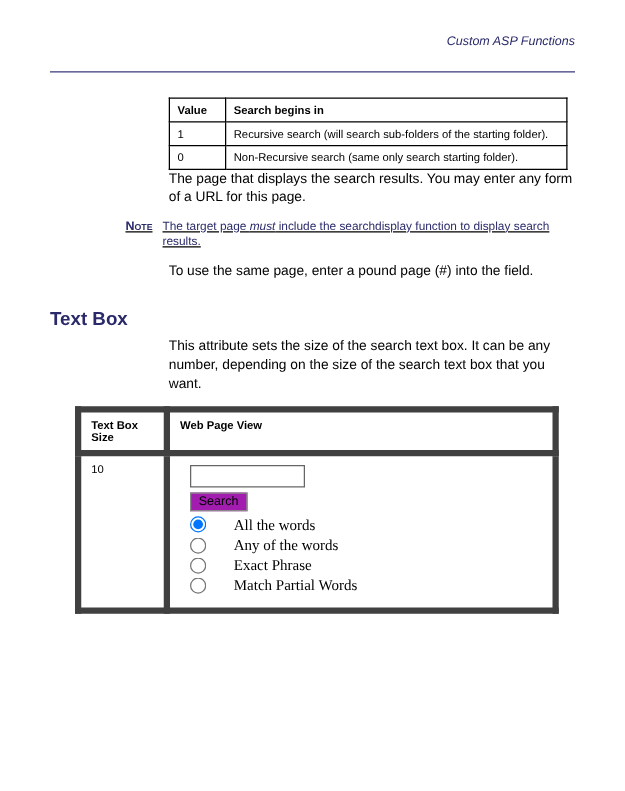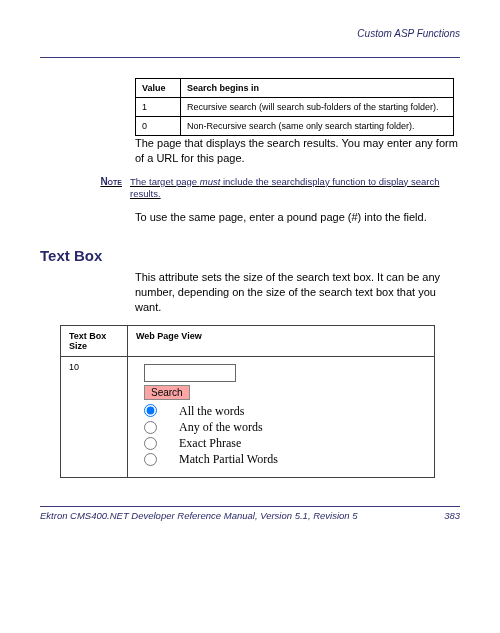--- a/index.html
+++ b/index.html
@@ -82,21 +82,21 @@
     line-height: 1.3;
   }
   .note-text .must { font-style: italic; }
 
   .tb-table {
     margin: 6px 0 0 20px;
     border-collapse: collapse;
     font-size: 9px;
   }
   .tb-table th, .tb-table td {
-    border: 1px solid #404040;
+    border: 5px solid #404040;
     padding: 5px 8px;
     vertical-align: top;
     text-align: left;
   }
   .tb-table th { font-weight: bold; }
   .tb-size-col { width: 50px; }
   .tb-view-col { width: 290px; }
 
   .search-widget {
     font-family: "Times New Roman", serif;
@@ -109,21 +109,21 @@
     border: 1px solid #666;
     background: #fff;
     display: block;
     margin-bottom: 3px;
   }
   .search-btn {
     font-family: Arial, sans-serif;
     font-size: 10px;
     padding: 1px 6px;
     border: 1px solid #888;
-    background: #fca5a5;
+    background: #a21caf;
     display: inline-block;
     margin-bottom: 3px;
   }
   .radio-row {
     display: flex;
     align-items: center;
     gap: 20px;
     line-height: 1.35;
   }
   .radio-row input { margin: 0 2px 0 0; }
@@ -211,18 +211,14 @@
             <div class="radio-row">
               <input type="radio" style="">
               <span>Match Partial Words</span>
             </div>
           </div>
         </td>
       </tr>
     </tbody>
   </table>
 
-  <div class="footer">
-    <span>Ektron CMS400.NET Developer Reference Manual, Version 5.1, Revision 5</span>
-    <span>383</span>
-  </div>
 
 </div>
 
 </body></html>

